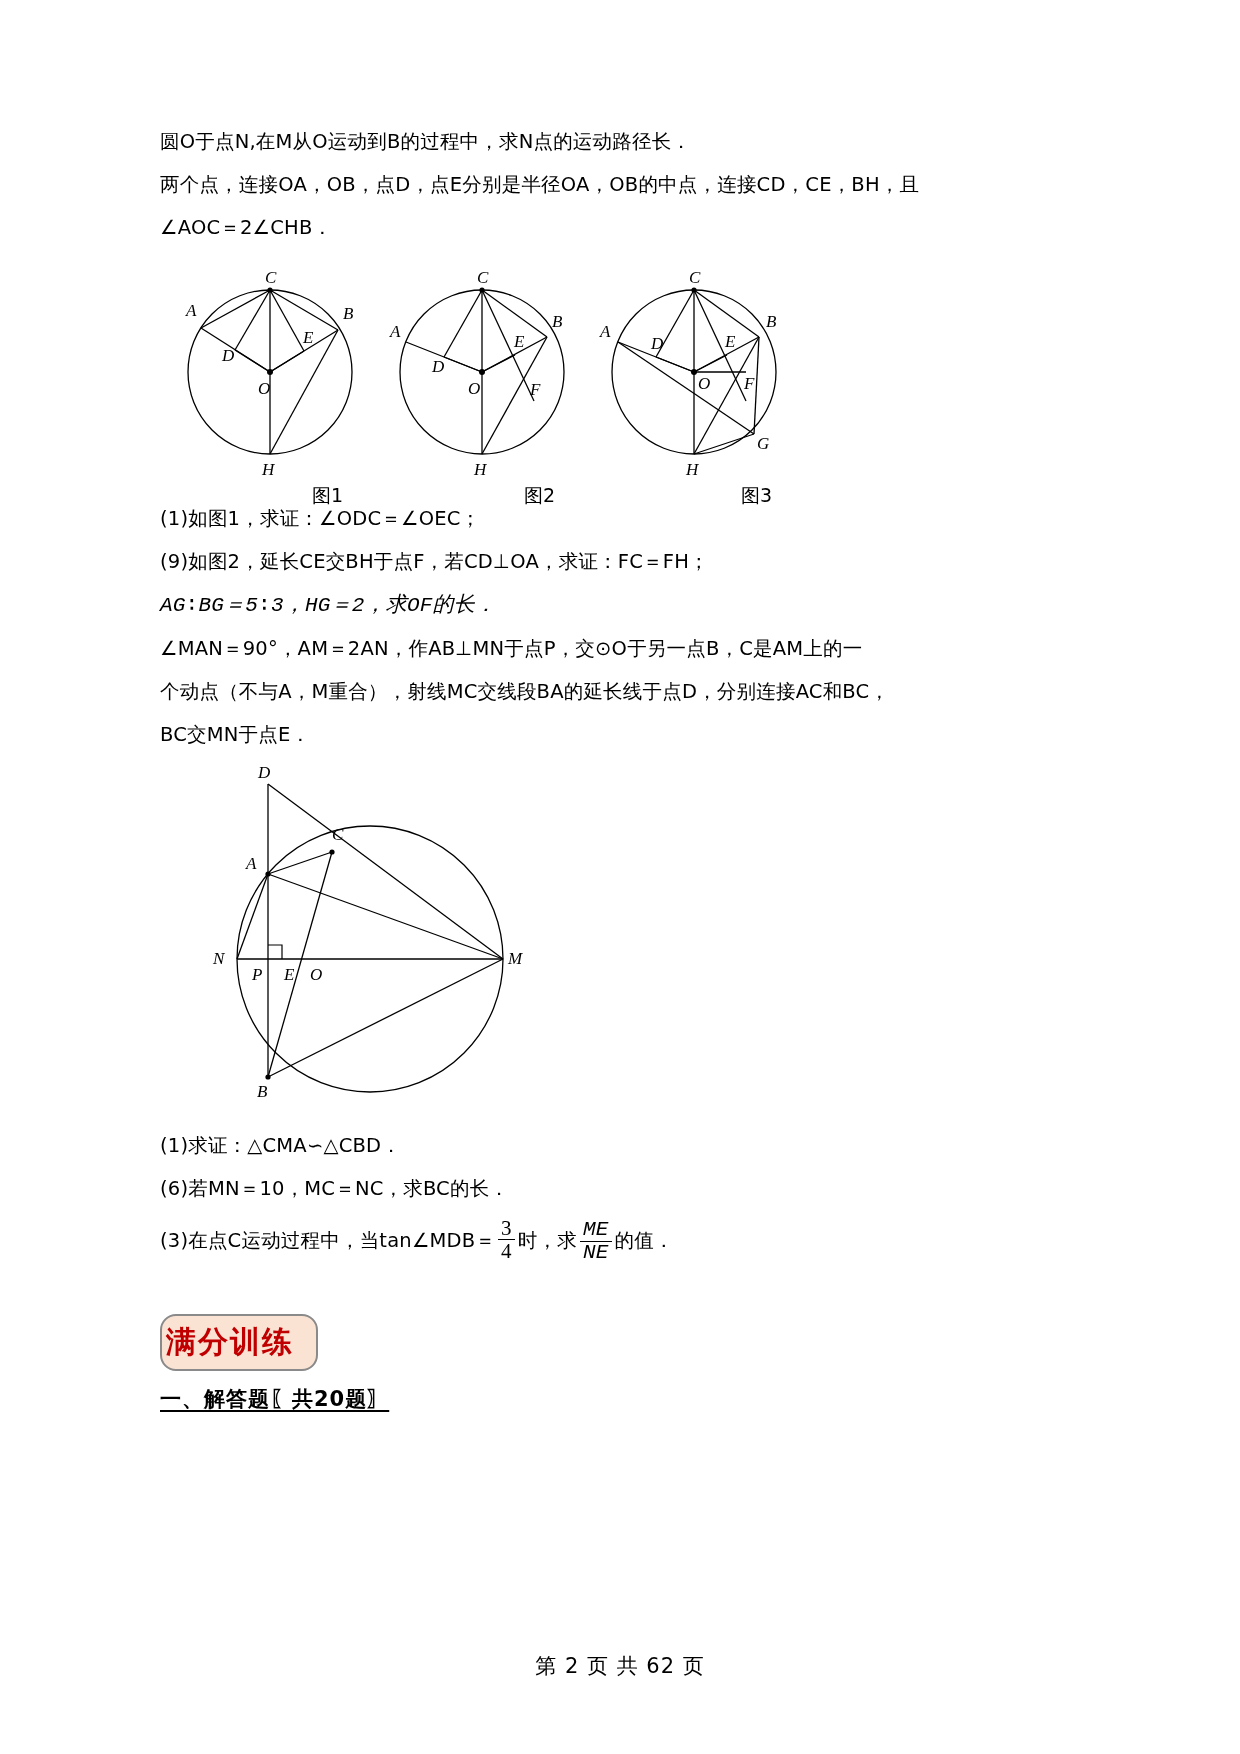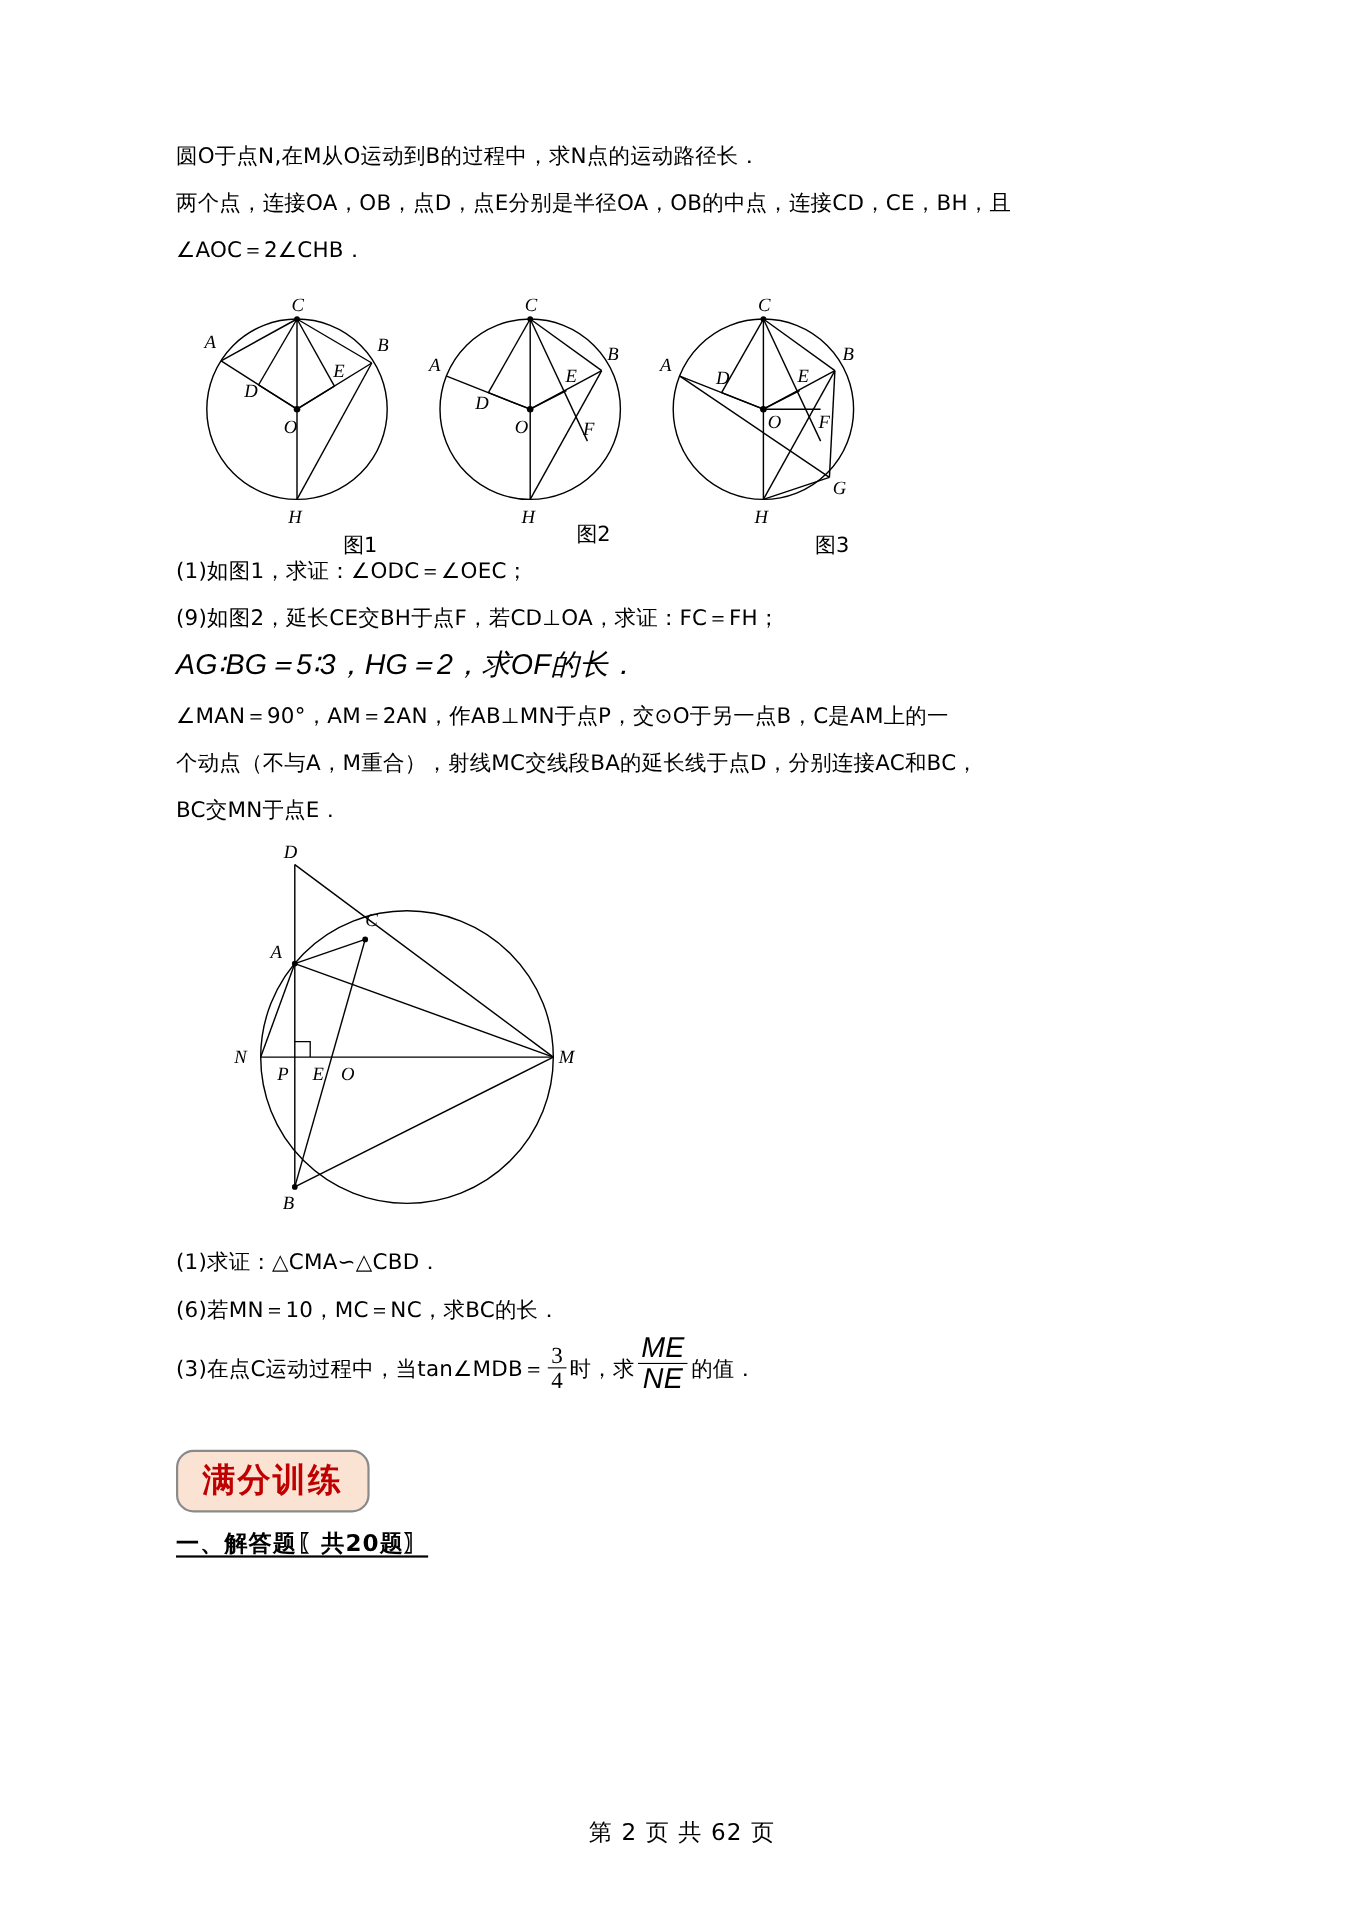--- a/index.html
+++ b/index.html
@@ -19,21 +19,21 @@
   }
   .para{
     font-size:20.5px;
     line-height:43px;
     letter-spacing:0.2px;
     margin:0 0 0 0;
     text-align:left;
     white-space:nowrap;
   }
   .cn{font-family:"DejaVu Sans","Liberation Sans",sans-serif;font-size:19.5px;}
-  .mi{font-family:Liberation Sans, sans-serif;font-style:italic;font-size:26px;}
+  .mi{font-family:Liberation Mono, monospace;font-style:italic;font-size:21px;}
   .mn{font-family:"Liberation Serif",serif;font-style:normal;font-size:21px;}
   .exlabel{font-family:"DejaVu Sans","Liberation Sans",sans-serif;font-weight:bold;font-size:20px;}
   .src{font-family:"DejaVu Sans","Liberation Sans",sans-serif;font-size:17.5px;}
 
   
   .frac{display:inline-block;vertical-align:-0.55em;text-align:center;font-size:20px;line-height:1.05;margin:0 3px;}
   .frac .num{display:block;padding:0 3px;}
   .frac .den{display:block;border-top:1.4px solid #000;padding:0 3px;}
 
   .figrow{position:relative;height:230px;margin-top:18px;}
@@ -46,21 +46,21 @@
   }
 
   .bigfig{position:relative;height:360px;margin-top:8px;}
 
   .badge{
     display:inline-block;
     margin-top:42px;
     border:2px solid #8a8a8a;
     border-radius:16px;
     background:#fbe3d4;
-    padding:9px 22px 11px 22px;
+    padding:9px 22px 11px 4px;
     color:#c00000;
     font-family:"DejaVu Sans","Liberation Sans",sans-serif;
     font-weight:bold;
     font-size:30px;
     letter-spacing:2px;
     line-height:1.1;
   }
   .section-title{
     margin-top:14px;
     font-family:"DejaVu Sans","Liberation Sans",sans-serif;
@@ -149,21 +149,21 @@
           <text x="95" y="16">C</text>
           <text x="8" y="70">A</text>
           <text x="170" y="60">B</text>
           <text x="50" y="105">D</text>
           <text x="132" y="80">E</text>
           <text x="86" y="127">O</text>
           <text x="148" y="128">F</text>
           <text x="92" y="208">H</text>
         </g>
       </svg>
-      <span class="figcap" style="left:142px;top:174px;">图2</span>
+      <span class="figcap" style="left:142px;top:184px;">图2</span>
     </div>
 
     <div class="fig" style="left:434px;">
       <svg width="215" height="215" viewBox="0 0 215 215">
         <g fill="none" stroke="#000" stroke-width="1.3">
           <circle cx="100" cy="105" r="82"></circle>
           <line x1="100" y1="23" x2="100" y2="187"></line>
           <line x1="100" y1="105" x2="24" y2="75"></line>
           <line x1="100" y1="105" x2="165" y2="70"></line>
           <line x1="100" y1="23" x2="62" y2="90"></line>

